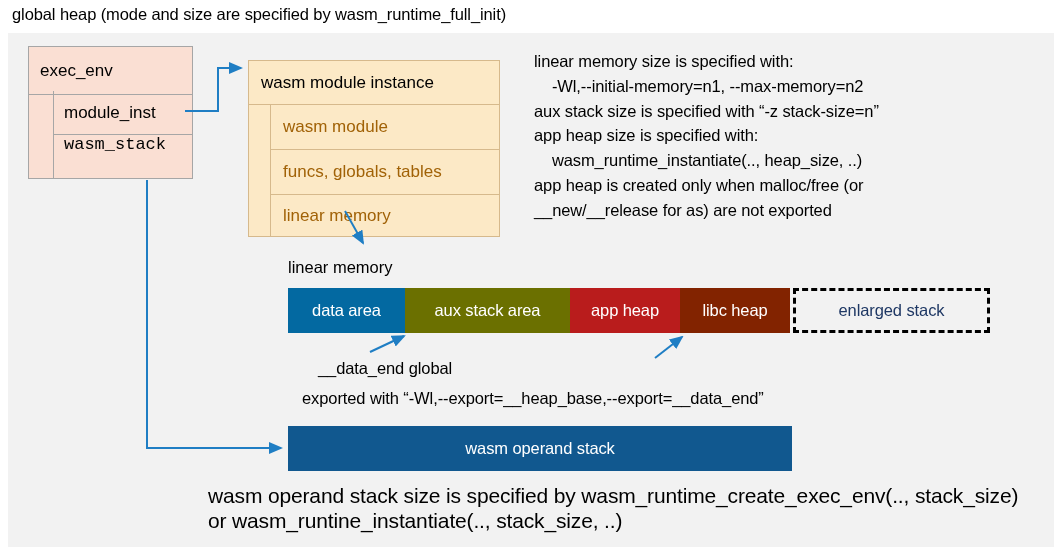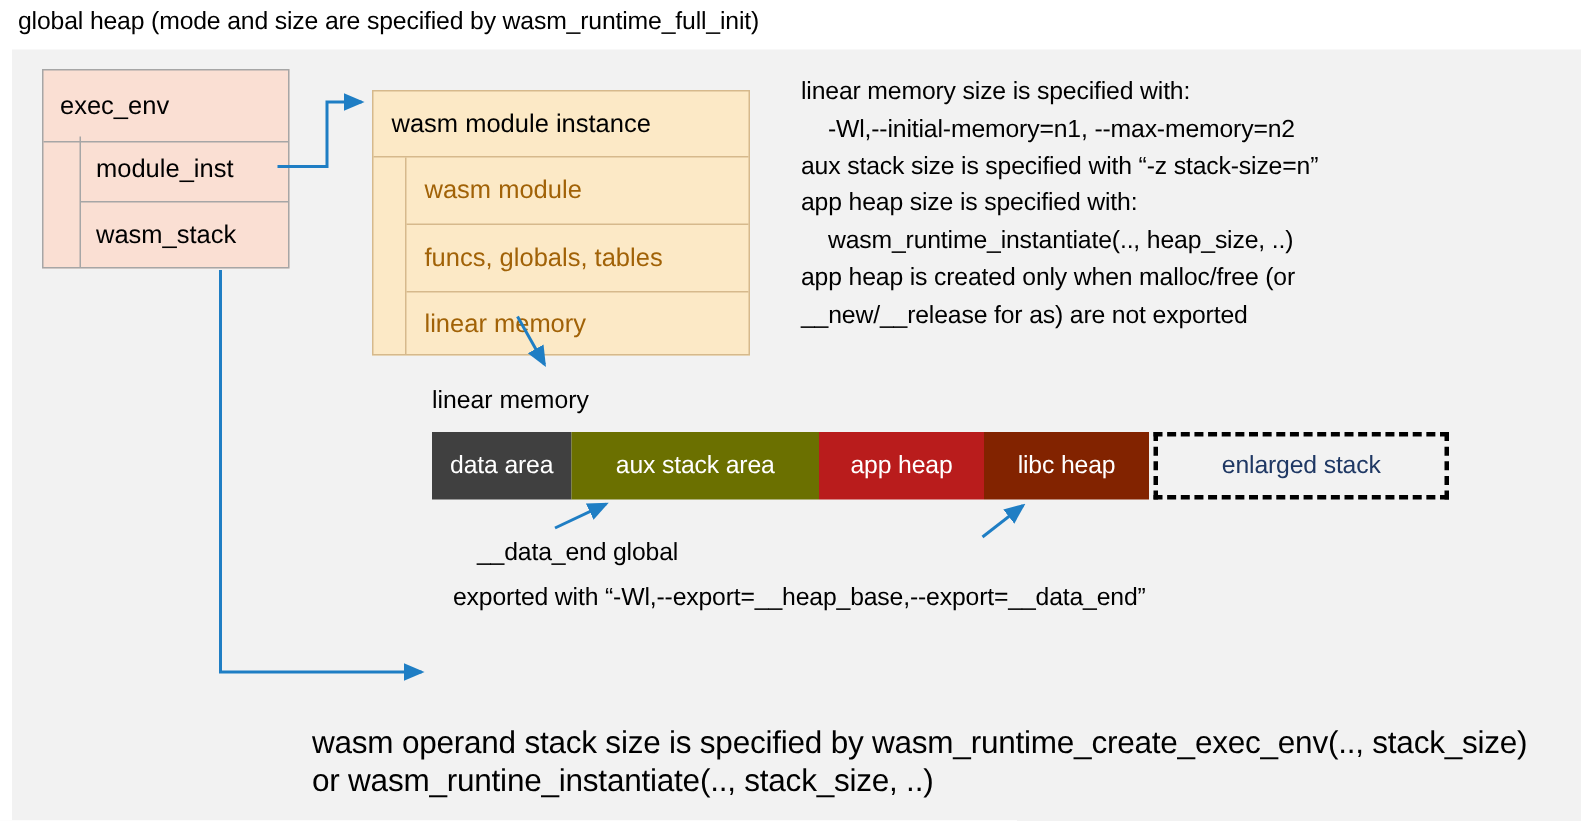--- a/index.html
+++ b/index.html
@@ -74,21 +74,21 @@
     width: 138px;
     height: 44px;
     box-sizing: border-box;
     display: flex;
     align-items: center;
     padding-left: 10px;
     font-size: 17px;
     color: #000;
   }
   .exec-row.r1 { top: 44px; border-bottom: 1px solid #a6a6a6; }
-  .exec-row.r2 { top: 88px; height: 43px; }
+  .exec-row.r2 { top: 76px; height: 43px; font-family: Liberation Mono, monospace; }
 
   
   .wmi {
     position: absolute;
     left: 248px;
     top: 60px;
     width: 252px;
     height: 177px;
     background: #fce9c6;
     border: 1px solid #d6b98c;
@@ -245,30 +245,31 @@
     -Wl,--initial-memory=n1, --max-memory=n2
 aux stack size is specified with “-z stack-size=n”
 app heap size is specified with:
     wasm_runtime_instantiate(.., heap_size, ..)
 app heap is created only when malloc/free (or
 __new/__release for as) are not exported</div>
 
   <div class="lm-label">linear memory</div>
 
   <div class="membar" id="membar">
-      <div class="seg" style="width: 93px; background: #404040;">data area</div>
+      <div class="seg" style="width: 117px; background: #0369a1;">data area</div>
       <div class="seg" style="width: 165px; background: rgb(107, 112, 0);">aux stack area</div>
       <div class="seg" style="width: 110px; background: #b91c1c;">app heap</div>
       <div class="seg" style="width: 110px; background: rgb(130, 35, 0);">libc heap</div>
       <div class="seg enlarged" style="width: 197px;">enlarged stack</div>
     </div>
 
   <div class="ann ann-data-end">__data_end global</div>
   <div class="ann ann-exported">exported with “-Wl,--export=__heap_base,--export=__data_end”</div>
 
+  <div class="opstack" style="background: rgb(17, 88, 143);">wasm operand stack</div>
 
   <div class="note-bottom">wasm operand stack size is specified by wasm_runtime_create_exec_env(.., stack_size)
 or wasm_runtine_instantiate(.., stack_size, ..)</div>
 
   <svg class="connectors" viewBox="0 0 1054 547">
     <defs>
       <marker id="arrowhead" markerWidth="7" markerHeight="7" refX="6" refY="3" orient="auto">
         <path d="M0,0 L7,3 L0,6 z" fill="#1f7ec4"></path>
       </marker>
       <marker id="arrowheadsm" markerWidth="7" markerHeight="7" refX="6" refY="3" orient="auto">

